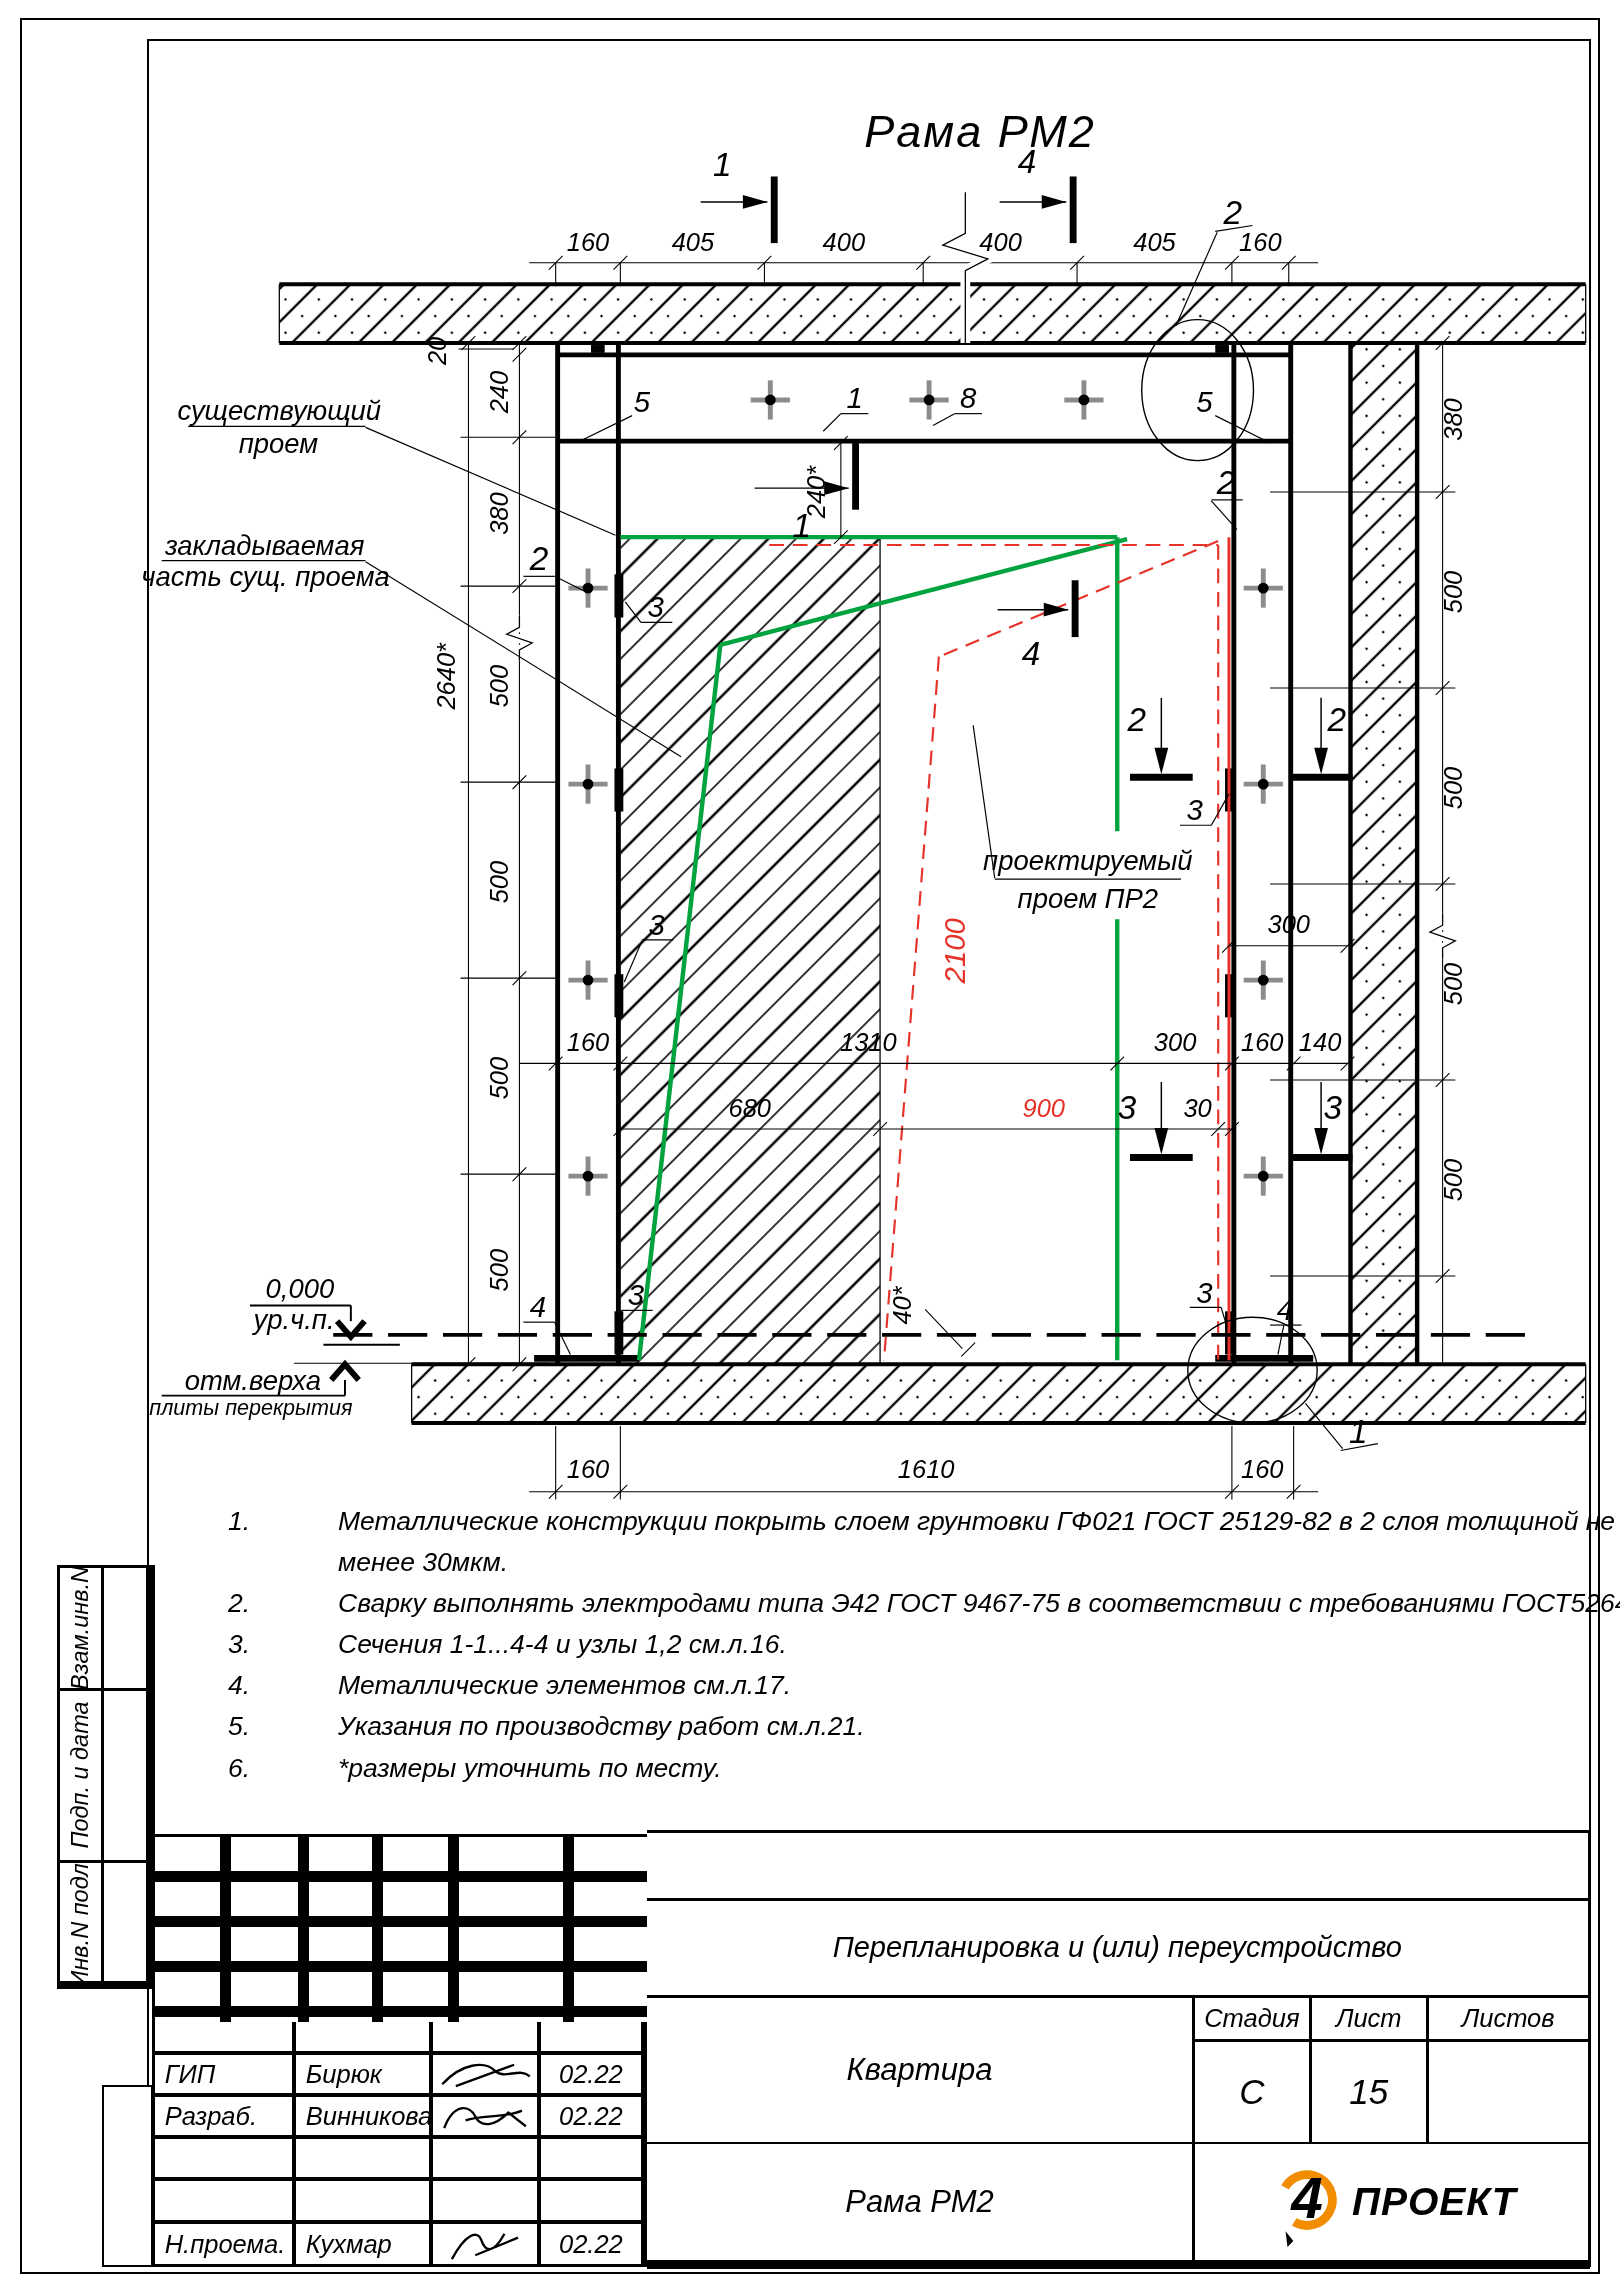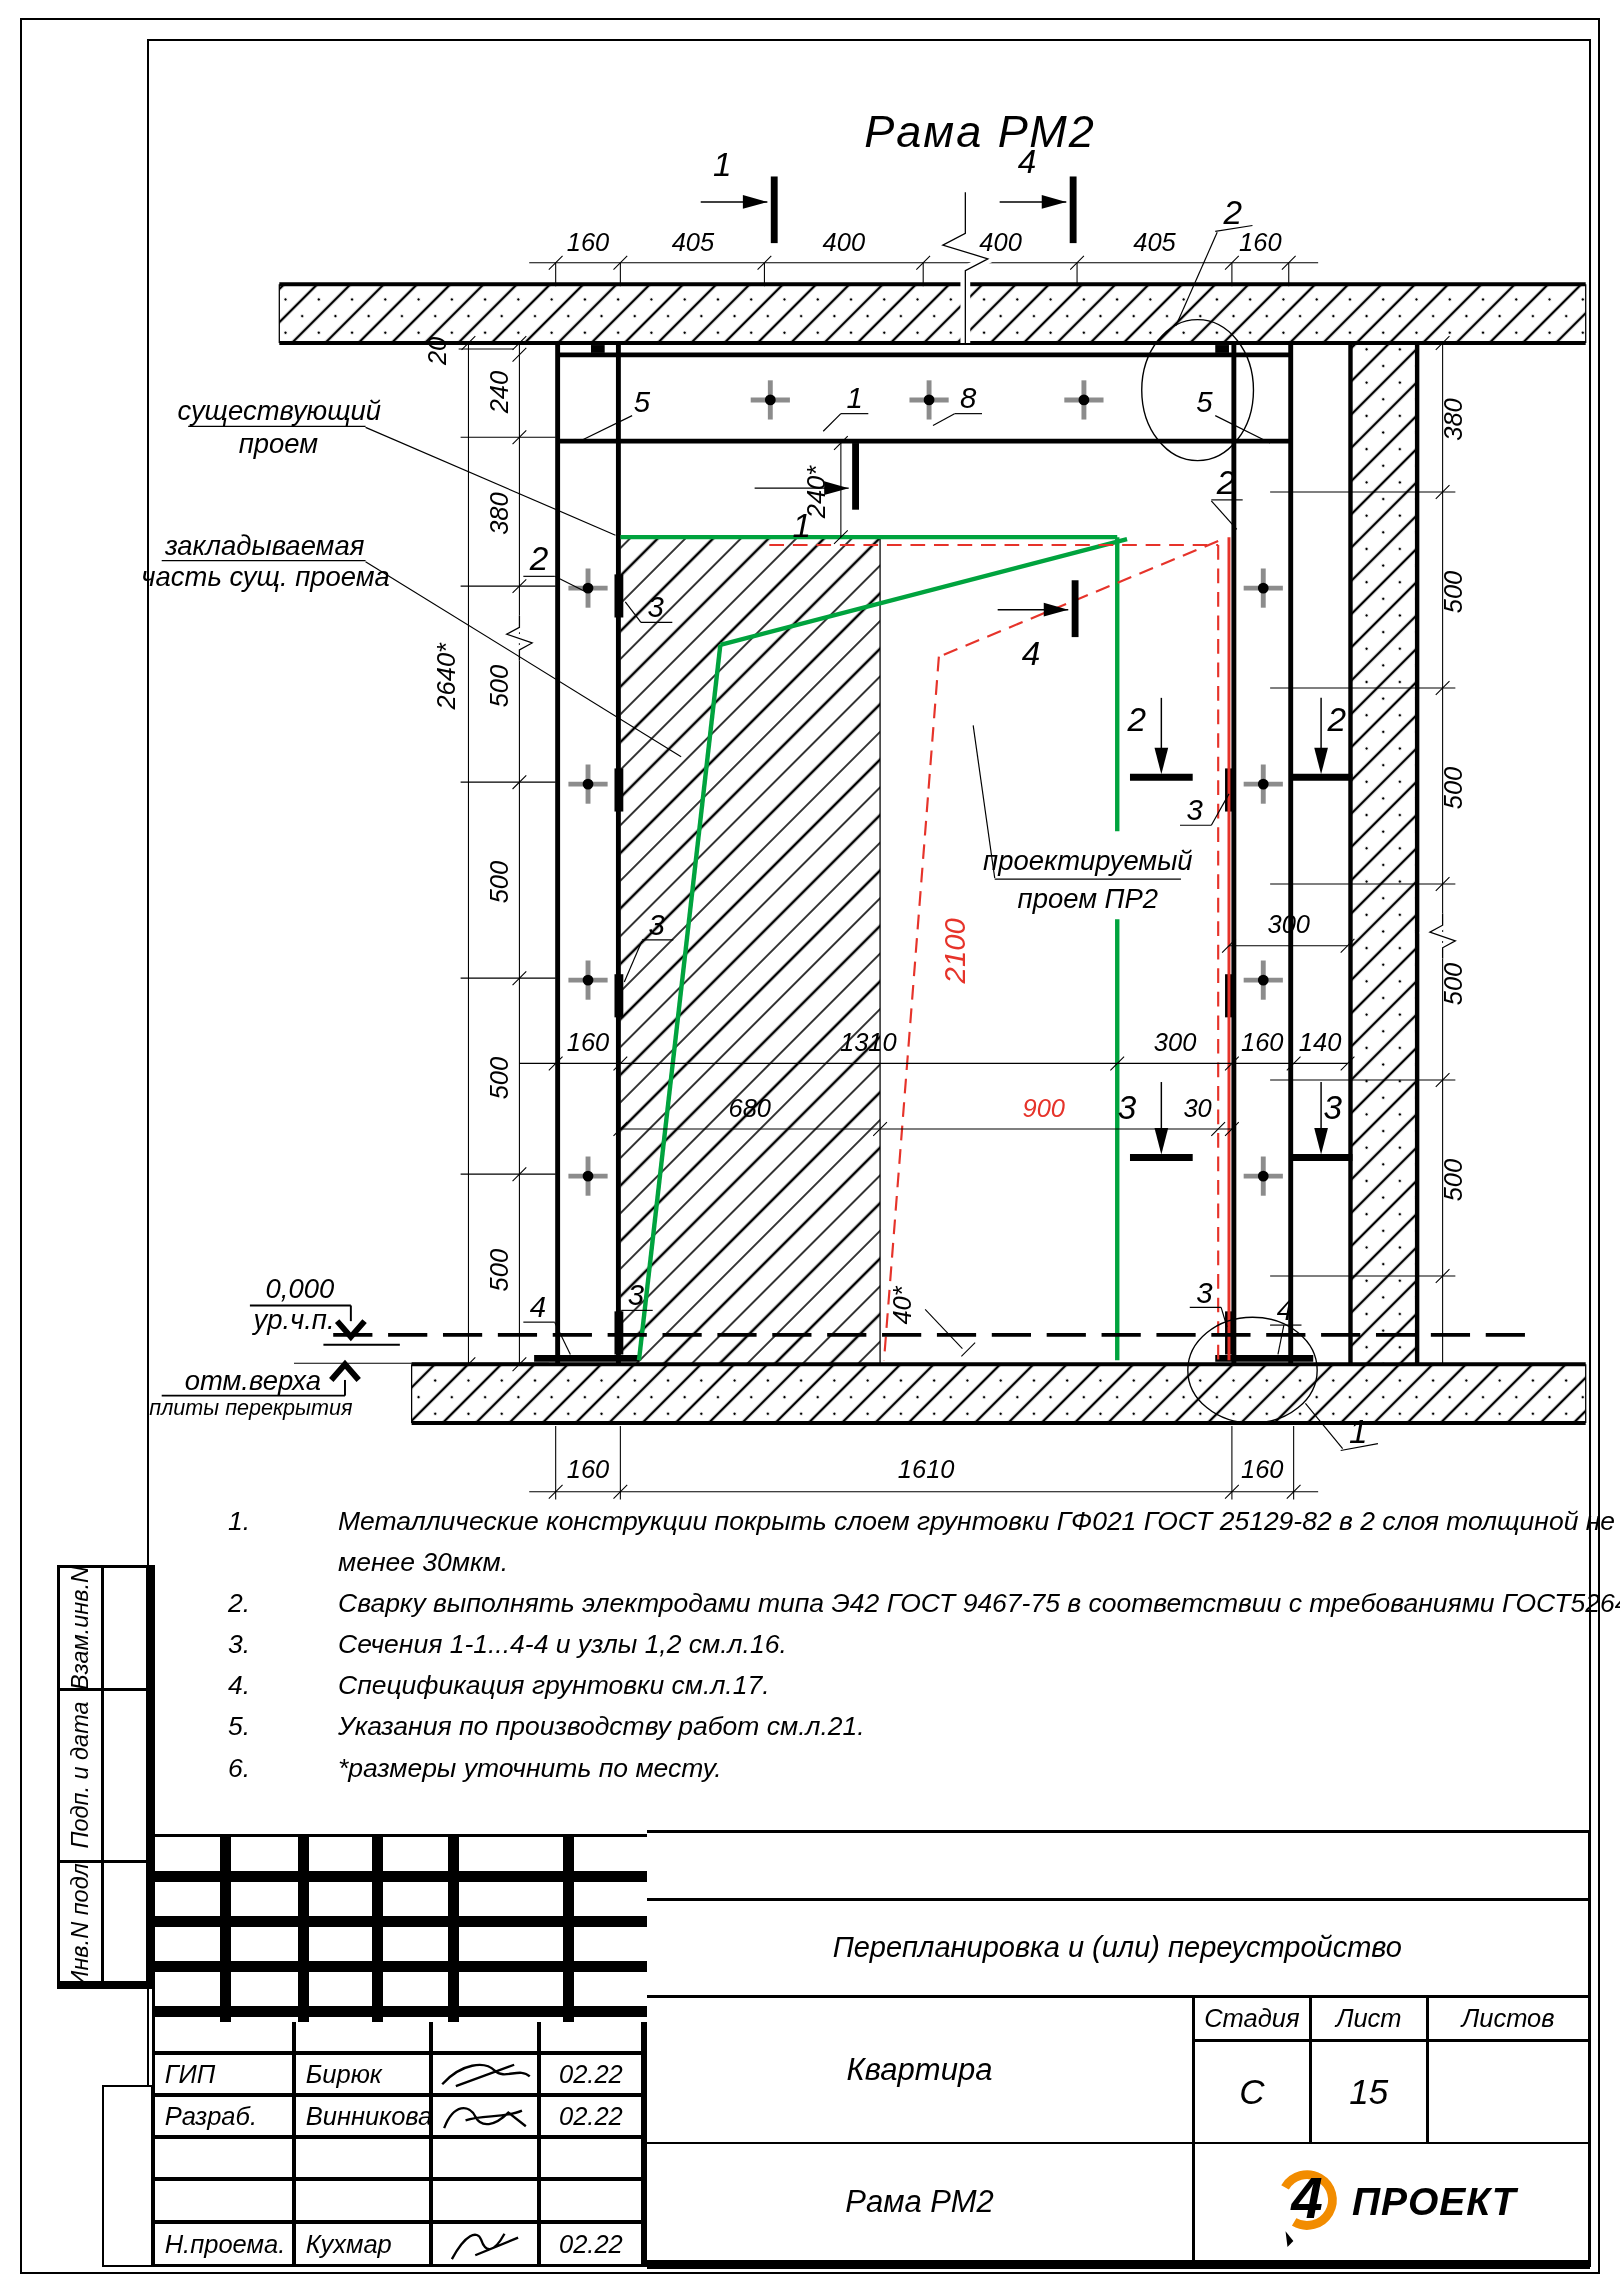--- a/index.html
+++ b/index.html
@@ -369,21 +369,21 @@
     <div class="note-line" style="top:1588px">
         <span class="note-num">2.</span>
         <span class="note-txt">Сварку выполнять электродами типа Э42 ГОСТ 9467-75 в соответствии с требованиями ГОСТ5264-80.</span>
       </div>
     <div class="note-line" style="top:1629px">
         <span class="note-num">3.</span>
         <span class="note-txt">Сечения 1-1...4-4 и узлы 1,2 см.л.16.</span>
       </div>
     <div class="note-line" style="top:1670px">
         <span class="note-num">4.</span>
-        <span class="note-txt">Спецификация грунтовки см.л.17.</span>
+        <span class="note-txt">Металлические элементов см.л.17.</span>
       </div>
     <div class="note-line" style="top:1711px">
         <span class="note-num">5.</span>
         <span class="note-txt">Указания по производству работ см.л.21.</span>
       </div>
     <div class="note-line" style="top:1753px">
         <span class="note-num">6.</span>
         <span class="note-txt">*размеры уточнить по месту.</span>
       </div>
   </div>

